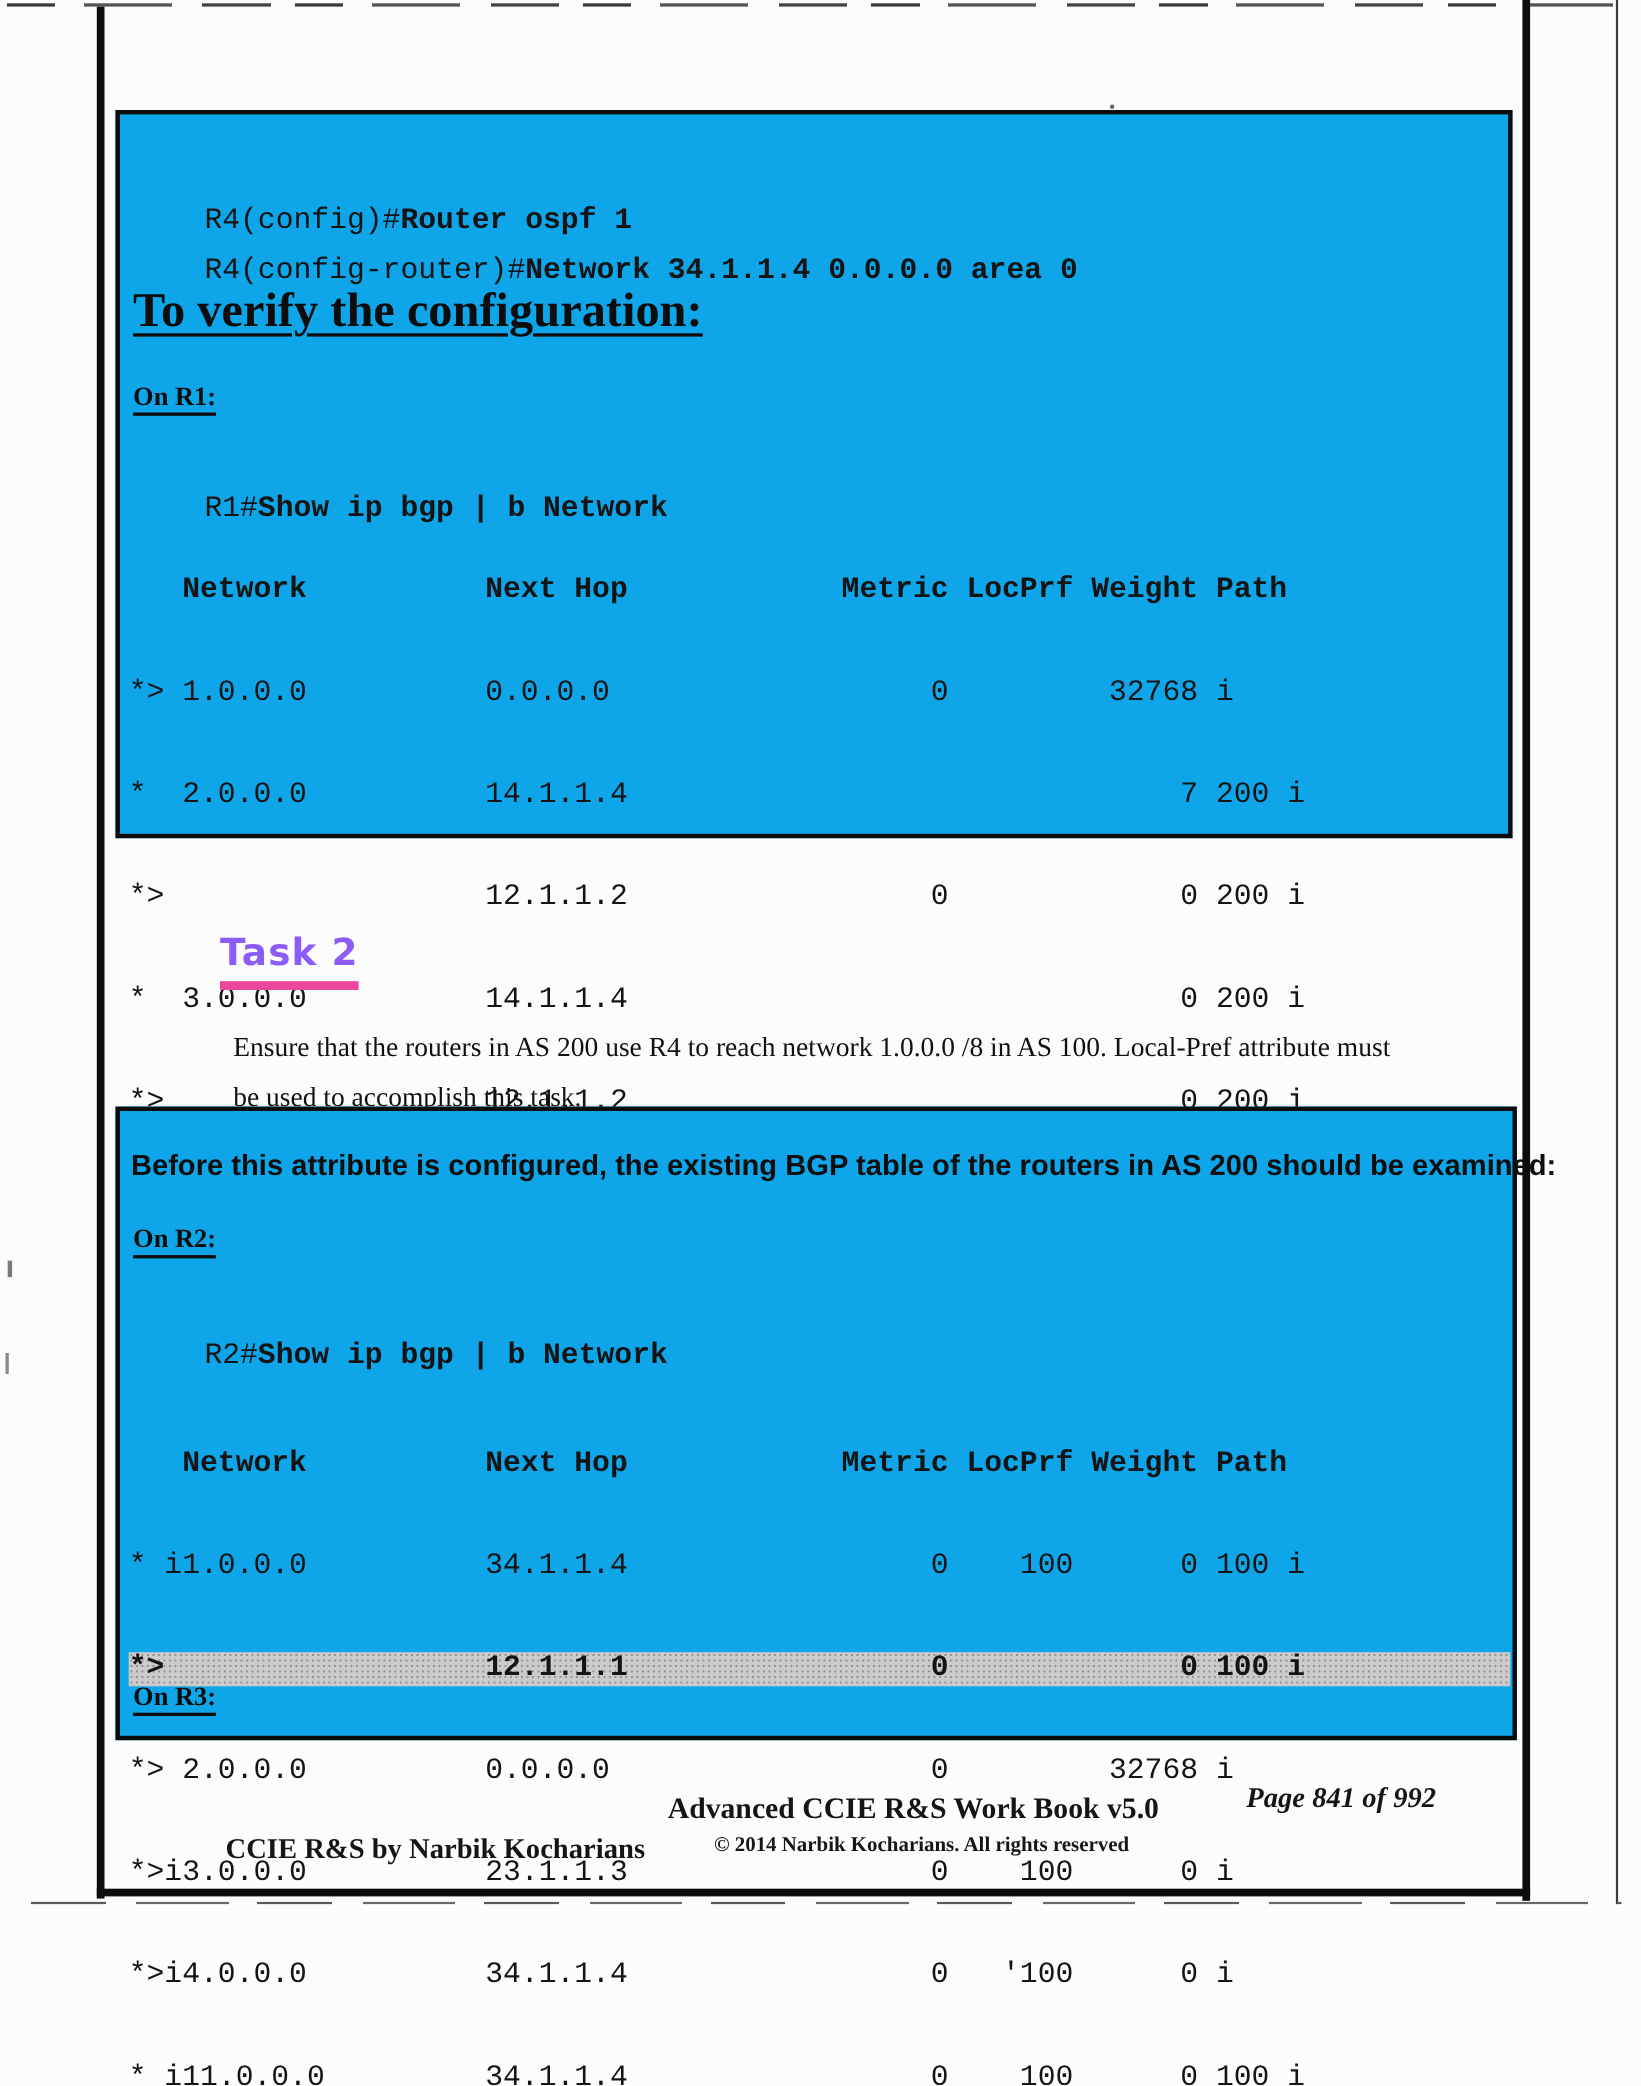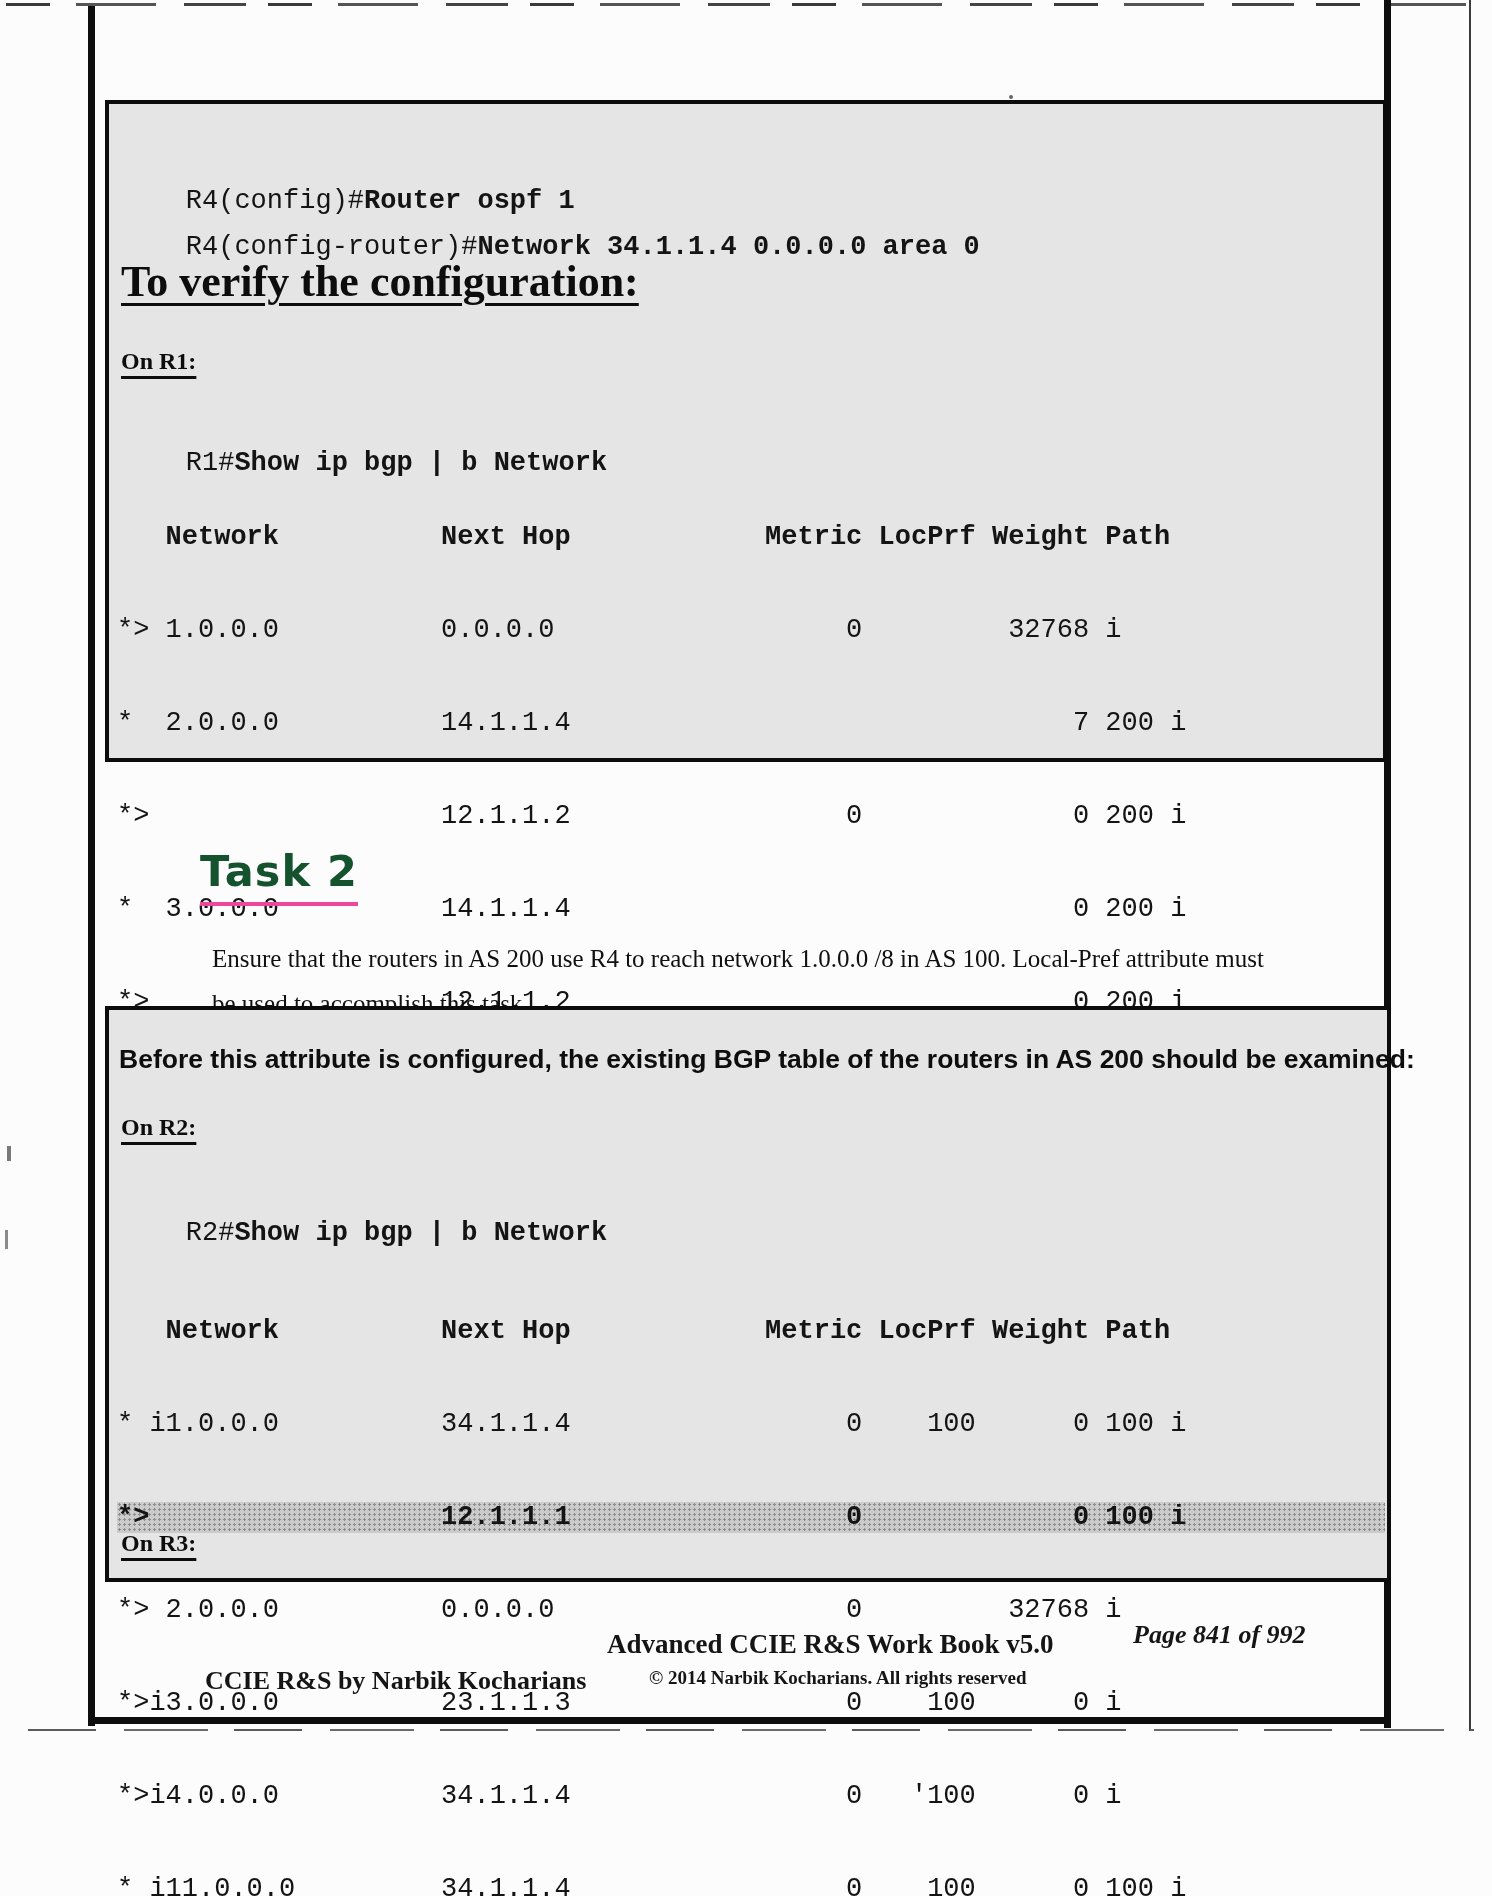--- a/index.html
+++ b/index.html
@@ -29,21 +29,21 @@
   .frame-left   { left:88px;  top:6px;    width:7px;    height:1720px; background:#0d0d0d; }
   .frame-right  { left:1384px;top:0;      width:7px;    height:1728px; background:#0d0d0d; }
   .frame-bottom { left:88px;  top:1717px; width:1303px; height:7px;    background:#0d0d0d; }
   .thin-right   { left:1469px;top:0;      width:2px;    height:1731px; background:#3c3c3c; }
   .smudge1 { left:7px;  top:1146px; width:4px; height:15px; background:#7a7a7a; }
   .smudge2 { left:5px;  top:1230px; width:3px; height:19px; background:#8a8a8a; }
   .speck1  { left:1009px; top:95px;  width:4px; height:4px; background:#666; border-radius:50%; }
   .speck2  { left:710px;  top:243px; width:3px; height:3px; background:#777; border-radius:50%; }
 
   
-  .outbox { border:4px solid #0c0c0c; background:#e5e5e5;padding-left:12px; }
+  .outbox { border:4px solid #0c0c0c; background:#0ea5e9; }
   .box1 { left:105px; top:100px;  width:1262px; height:654px; }
   .box2 { left:105px; top:1006px; width:1266px; height:568px; }
 
   
   .mono {
     font-family:"Liberation Mono","DejaVu Sans Mono",monospace;
     font-size:27px; color:#141414; white-space:pre;
   }
   .code-line { line-height:46px; }
   .cmd { font-weight:700; }
@@ -61,22 +61,22 @@
   .bgp-row { min-height:31px; }
   .hl {
     font-weight:700;
     background-color:#cbcbcb;
     background-image:radial-gradient(#8d8d8d 1.1px, transparent 1.3px);
     background-size:5px 5px;
   }
 
   .task-head {
     font-family:"DejaVu Sans","Liberation Sans",sans-serif; font-weight:700;
-    font-size:43px; color:#14532d; letter-spacing:1px;
-    display:inline-block; border-bottom:4px solid #ec4899; padding-bottom:6px;
+    font-size:34px; color:#8b5cf6; letter-spacing:1px;
+    display:inline-block; border-bottom:8px solid #ec4899; padding-bottom:6px;
   }
   .task-body {
     font-family:Liberation Serif, serif;
     font-size:25px; line-height:45px; color:#101010;margin-left:12px;
   }
   .intro {
     font-family:"Liberation Sans",sans-serif; font-weight:700;
     font-size:26.5px; color:#0e0e0e; white-space:nowrap;
   }
 

